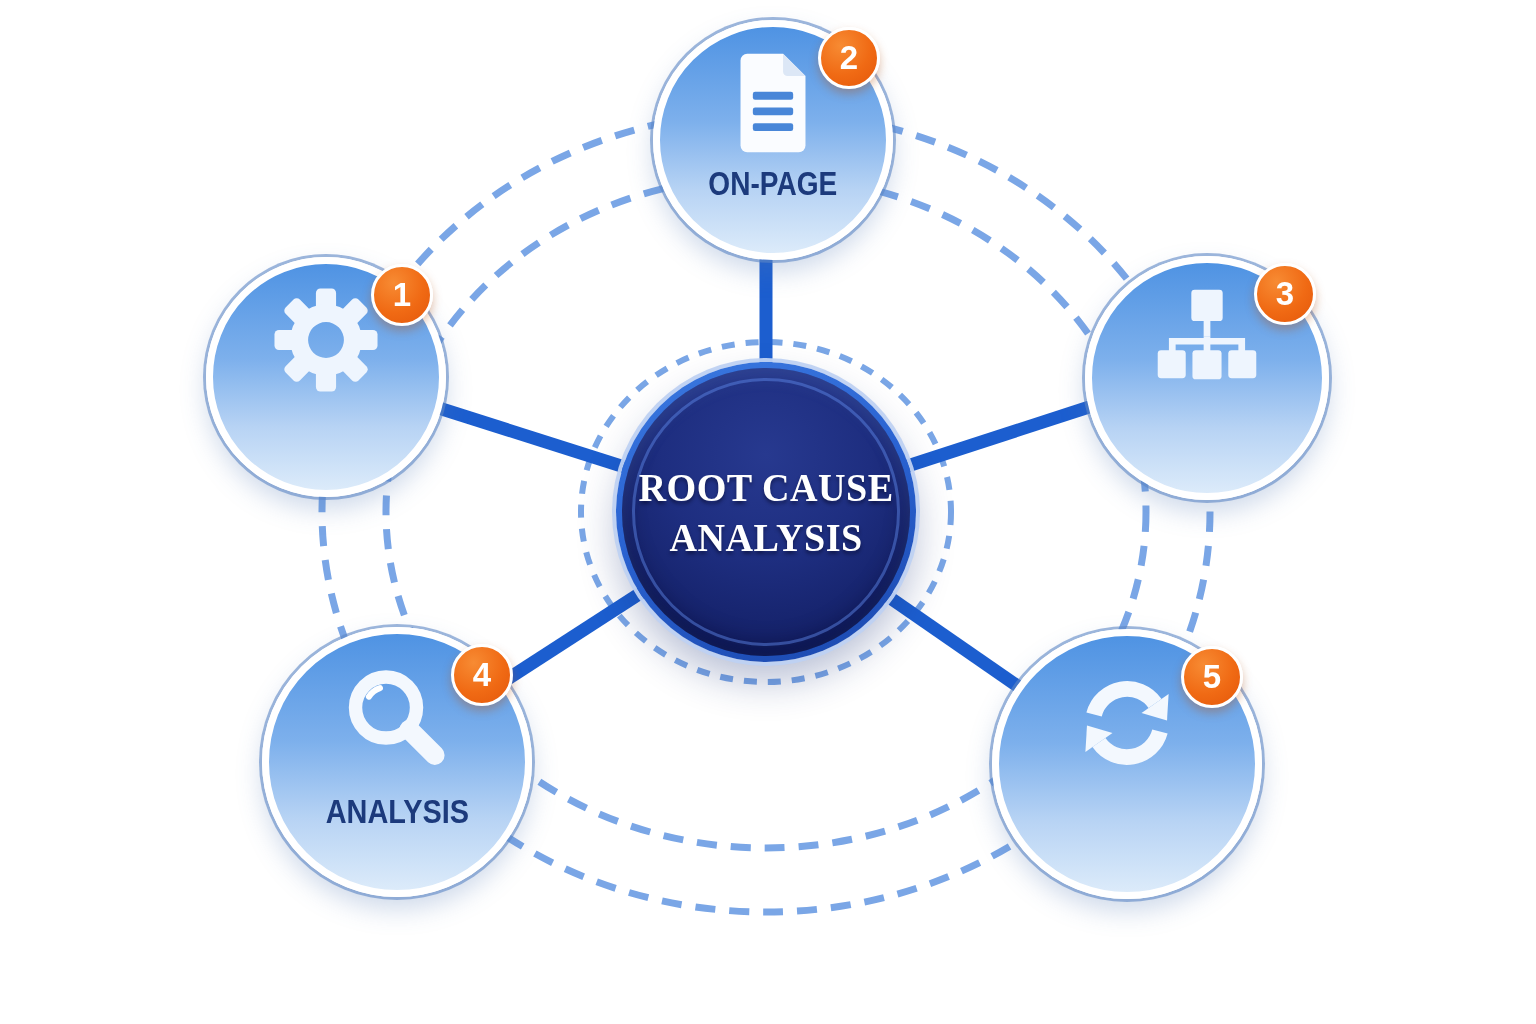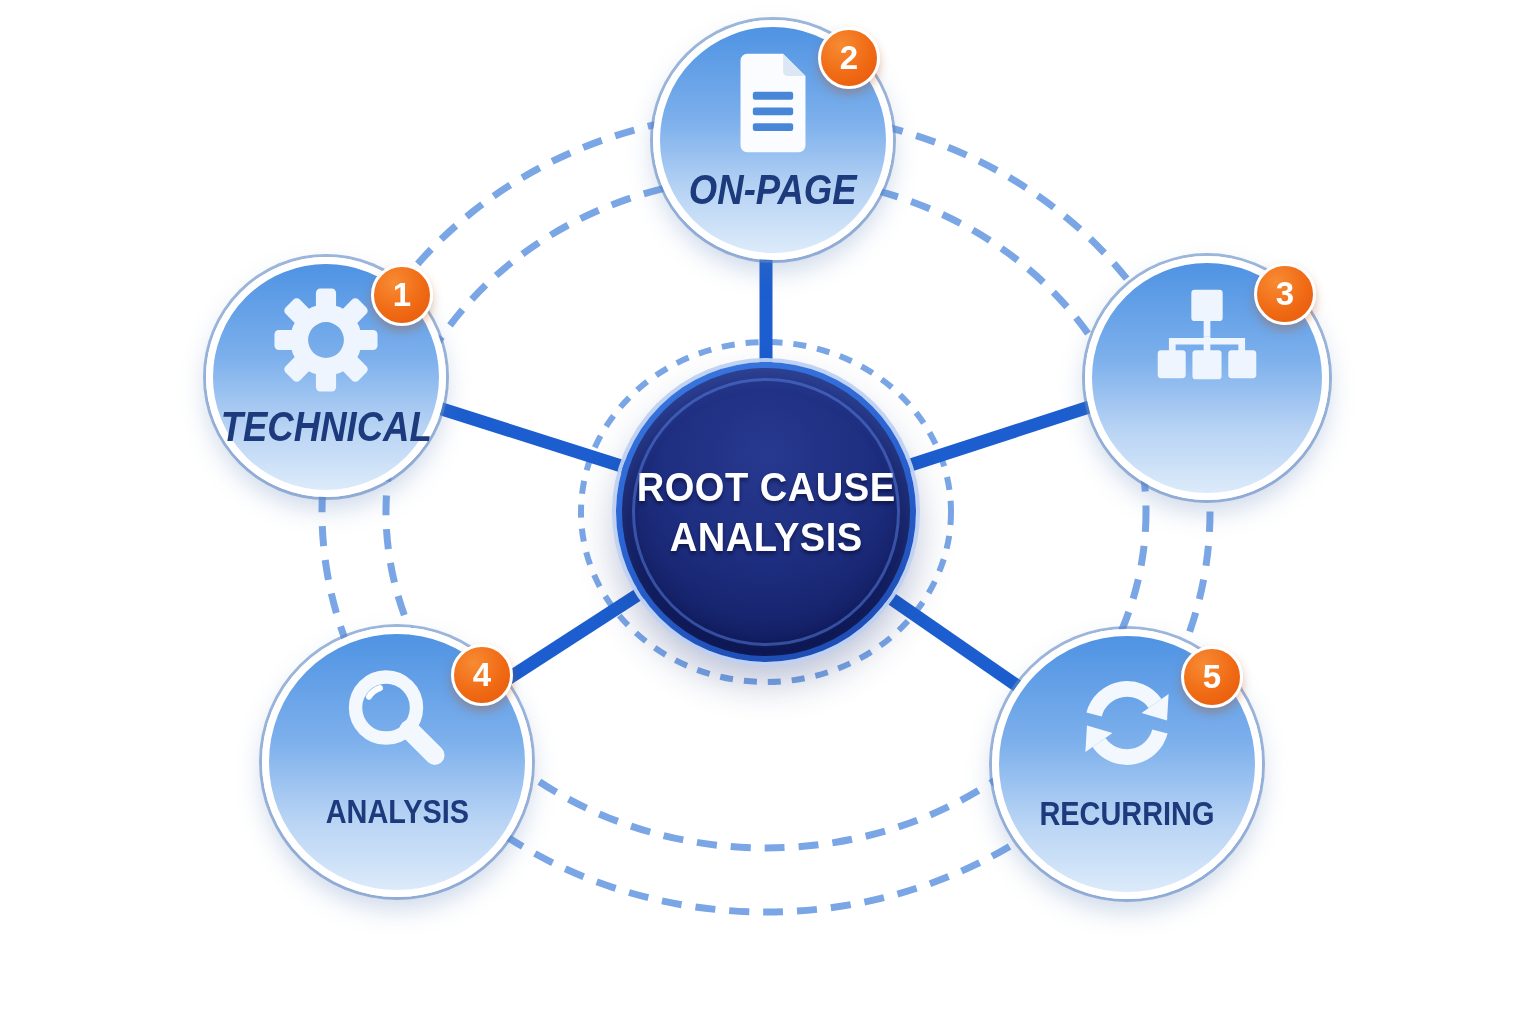--- a/index.html
+++ b/index.html
@@ -9,20 +9,21 @@
     -webkit-font-smoothing:antialiased;
   }
   svg.underlay { position:absolute; left:0; top:0; z-index:0; }
 
   
   .hub {
     position:absolute; left:616px; top:362px; width:300px; height:300px;
     border-radius:50%; z-index:2;
     background:linear-gradient(160deg,#3b79e0 0%, #2a63d2 45%, #1a47ad 100%);
     box-shadow:0 0 0 4px rgba(190,209,242,0.95), 0 20px 38px rgba(25,50,120,0.30);
+    font-family:Liberation Serif, serif;
   }
   .hub-inner {
     position:absolute; inset:6px; border-radius:50%;
     background:radial-gradient(circle at 50% 30%, #27398f 0%, #1e2e80 42%, #15226a 74%, #101b57 100%);
     box-shadow:inset 0 8px 16px rgba(120,160,240,0.22), inset 0 -10px 22px rgba(0,5,40,0.45);
     display:flex; align-items:center; justify-content:center;
   }
   .hub-inner::after {
     content:""; position:absolute; inset:10px; border-radius:50%;
     border:3px solid rgba(90,130,225,0.50); pointer-events:none;
@@ -52,21 +53,21 @@
   .node-recurring    { left:992px;  top:629px; }
 
   .icon { position:absolute; left:50%; transform:translateX(-50%); }
   .node-sm .icon, .node-md .icon { top:20px; width:112px; height:112px; }
   .node-lg .icon { top:26px; width:122px; height:122px; }
 
   .label {
     position:absolute; left:-10px; right:-10px; display:flex; justify-content:center;
     font-weight:700; color:#1c3a7c;
   }
-  .node-sm .label, .node-md .label { top:138px; font-size:43px;font-style:italic; }
+  .node-sm .label, .node-md .label { top:138px; font-size:33px; }
   .node-lg .label { top:158px; font-size:34px; }
   .label span { display:inline-block; transform:scaleX(0.85); white-space:nowrap; }
 
   .badge {
     position:absolute; width:56px; height:56px; border-radius:50%;
     background:radial-gradient(circle at 35% 28%, #f78b33 0%, #f06a14 55%, #e4570a 100%);
     border:3px solid #ffffff; color:#ffffff; font-weight:700; font-size:33px;
     display:flex; align-items:center; justify-content:center;
     box-shadow:0 5px 10px rgba(180,80,15,0.35); z-index:4;
   }
@@ -110,23 +111,20 @@
           <rect x="41" y="4" width="18" height="22" rx="4" transform="rotate(90 50 50)"></rect>
           <rect x="41" y="4" width="18" height="22" rx="4" transform="rotate(135 50 50)"></rect>
           <rect x="41" y="4" width="18" height="22" rx="4" transform="rotate(180 50 50)"></rect>
           <rect x="41" y="4" width="18" height="22" rx="4" transform="rotate(225 50 50)"></rect>
           <rect x="41" y="4" width="18" height="22" rx="4" transform="rotate(270 50 50)"></rect>
           <rect x="41" y="4" width="18" height="22" rx="4" transform="rotate(315 50 50)"></rect>
         </g>
         <path fill-rule="evenodd" d="M50,18a32,32 0 1,0 0,64a32,32 0 1,0 0,-64ZM50,34a16,16 0 1,1 0,32a16,16 0 1,1 0,-32Z"></path>
       </g>
     </svg>
-    <div class="label">
-      <span>TECHNICAL</span>
-    </div>
     <div class="badge">1</div>
   </div>
 
   <div class="node node-sm node-on-page">
     <svg class="icon" viewBox="0 0 100 100">
       <path fill="#fafcff" d="M27,6 H59 L79,26 V88 a6,6 0 0 1 -6,6 H27 a6,6 0 0 1 -6,-6 V12 a6,6 0 0 1 6,-6 Z"></path>
       <path fill="#dce7f6" d="M59,6 L79,26 H63 a4,4 0 0 1 -4,-4 Z"></path>
       <g fill="#4886d8">
         <rect x="32" y="40" width="36" height="7" rx="2"></rect>
         <rect x="32" y="54" width="36" height="7" rx="2"></rect>
@@ -172,19 +170,16 @@
     <svg class="icon" viewBox="0 0 100 100">
       <g fill="none" stroke="#f3f8fe" stroke-width="13">
         <path d="M23,43 A28,28 0 0 1 73,34"></path>
         <path d="M23,43 A28,28 0 0 1 73,34" transform="rotate(180 50 50)"></path>
       </g>
       <g fill="#f3f8fe">
         <polygon points="82.8,47.9 84.1,26.3 61.9,41.8"></polygon>
         <polygon points="82.8,47.9 84.1,26.3 61.9,41.8" transform="rotate(180 50 50)"></polygon>
       </g>
     </svg>
-    <div class="label">
-      <span>RECURRING</span>
-    </div>
     <div class="badge">5</div>
   </div>
 
 </div>
 
 </body></html>

